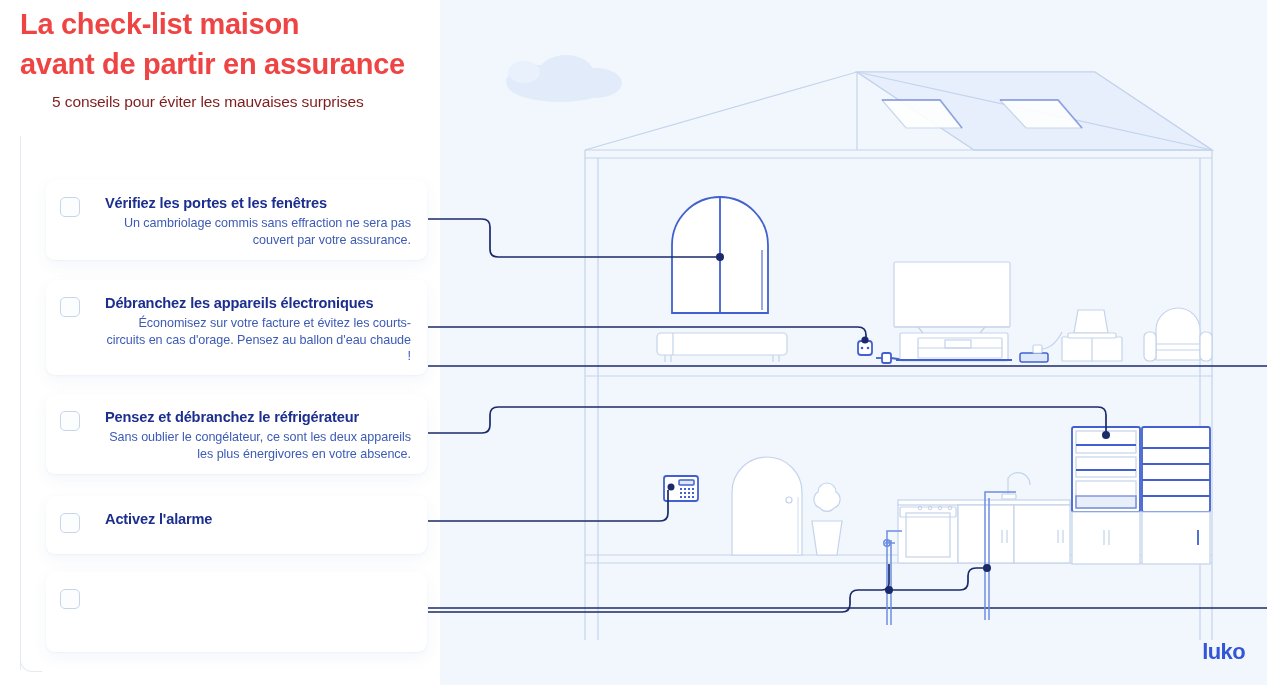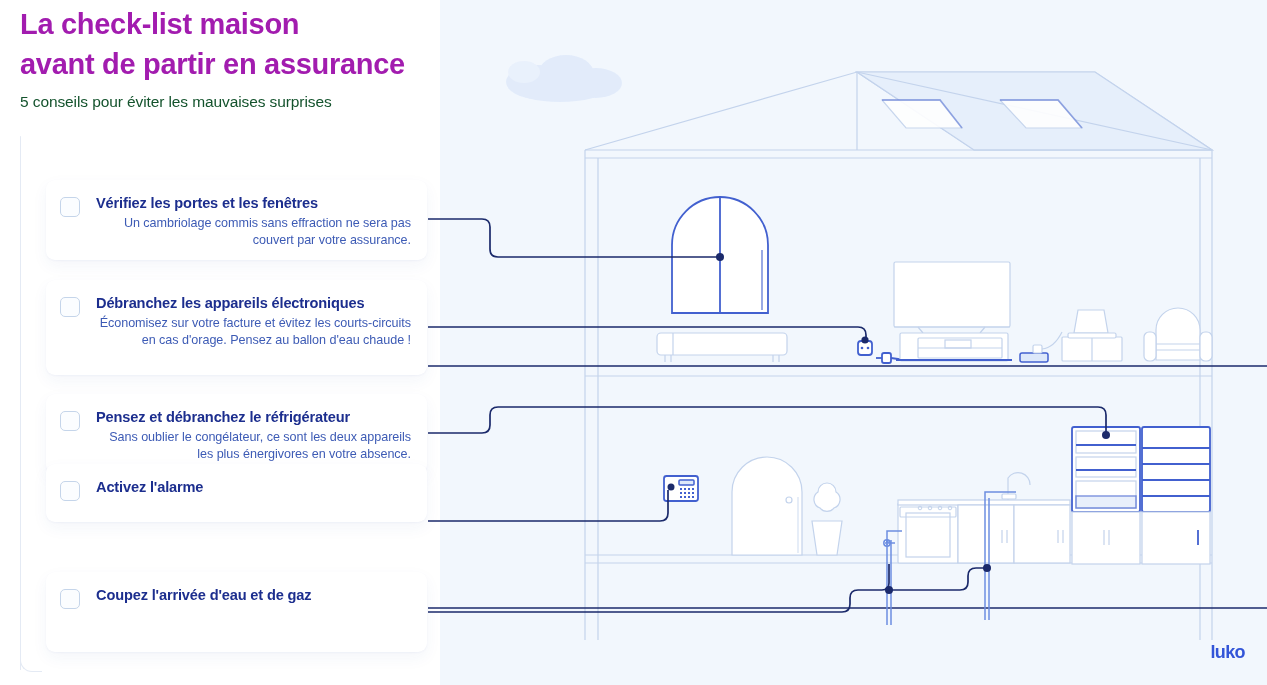--- a/index.html
+++ b/index.html
@@ -43,34 +43,35 @@
     width: 440px; height: 685px;
     background: #ffffff;
   }
 
   .title-block {
     position: absolute;
     left: 20px; top: 4px;
     width: 415px;
   }
   .title-line {
-    color: #a21caf;
+    color: #ef4444;
     font-size: 29px;
     font-weight: bold;
     line-height: 40px;
     letter-spacing: -0.3px;
     white-space: nowrap;
   }
   .subtitle {
-    color: #14532d;
+    color: #7f1d1d;
     font-size: 15.5px;
     line-height: 22px;
     margin-top: 7px;
     letter-spacing: -0.1px;
     white-space: nowrap;
+    margin-left: 32px;
   }
 
   
   .left-rail {
     position: absolute;
     left: 20px; top: 136px;
     width: 1px;
     height: 534px;
     background: #e4eaf4;
     border-radius: 1px;
@@ -89,26 +90,26 @@
     position: absolute;
     left: 46px;
     width: 381px;
     background: #ffffff;
     border-radius: 9px;
     box-shadow: 0 1px 2px rgba(38,70,160,0.045),
                 0 6px 16px rgba(38,70,160,0.05);
     padding: 14px 16px 14px 14px;
     display: flex;
     align-items: flex-start;
-    gap: 16px;
+    gap: 25px;
   }
   .card-1 { top: 180px; height: 80px; }
   .card-2 { top: 280px; height: 95px; }
   .card-3 { top: 394px; height: 80px; }
-  .card-4 { top: 464px; height: 58px; }
+  .card-4 { top: 496px; height: 58px; }
   .card-5 { top: 572px; height: 80px; }
 
   .checkbox {
     flex: 0 0 auto;
     width: 20px; height: 20px;
     border: 1.6px solid #c5d5ea;
     border-radius: 5px;
     background: #fbfdff;
     margin-top: 3px;
   }
@@ -137,21 +138,21 @@
     position: absolute;
     left: 0; top: 0;
     width: 1267px; height: 685px;
     pointer-events: none;
   }
 
   .logo {
     position: absolute;
     right: 22px; bottom: 22px;
     color: #3355d8;
-    font-size: 18px;
+    font-size: 22px;
     font-weight: bold;
     letter-spacing: -0.6px;
     line-height: 22px;
   }
 </style>
 </head>
 <body>
 
 <div id="infographic">
 
@@ -196,21 +197,20 @@
   <div class="card card-4">
     <div class="checkbox"></div>
     <div class="card-text">
       <div class="card-title">Activez l'alarme</div>
     </div>
   </div>
 
   <div class="card card-5">
     <div class="checkbox"></div>
     <div class="card-text">
-      <div class="card-title">Coupez l'arrivée d'eau et de gaz</div>
     </div>
   </div>
 
   <svg class="illus-svg" viewBox="0 0 1267 685">
 
     <defs>
       <style>
         .ln    { fill:none; stroke:#c3d3ec; stroke-width:1.2; }
         .ln-d  { fill:none; stroke:#aec3e4; stroke-width:1.2; }
         .ln-b  { fill:none; stroke:#4260cf; stroke-width:1.8; }

